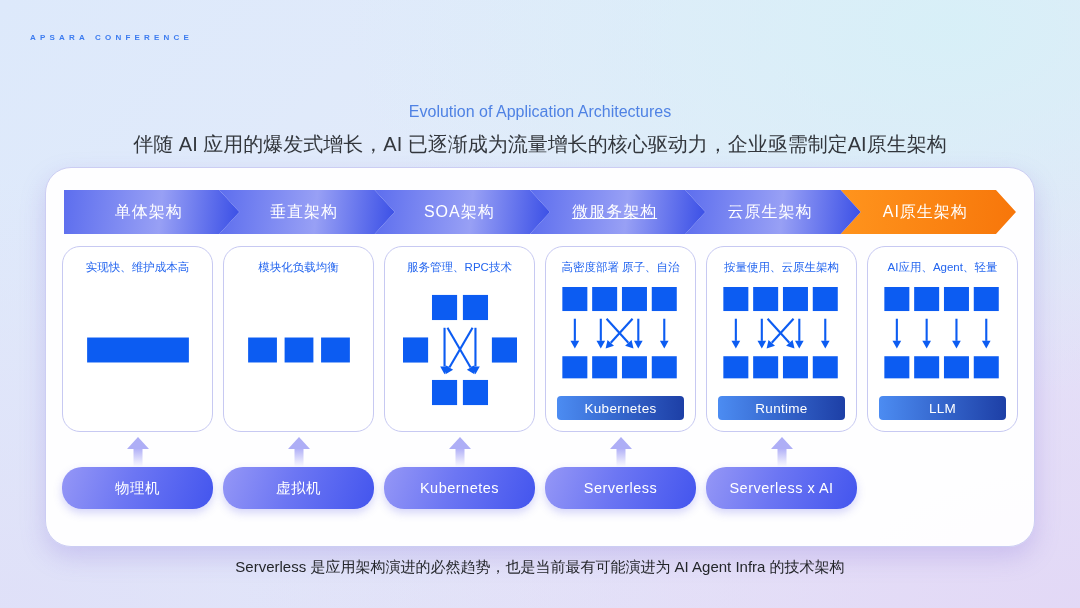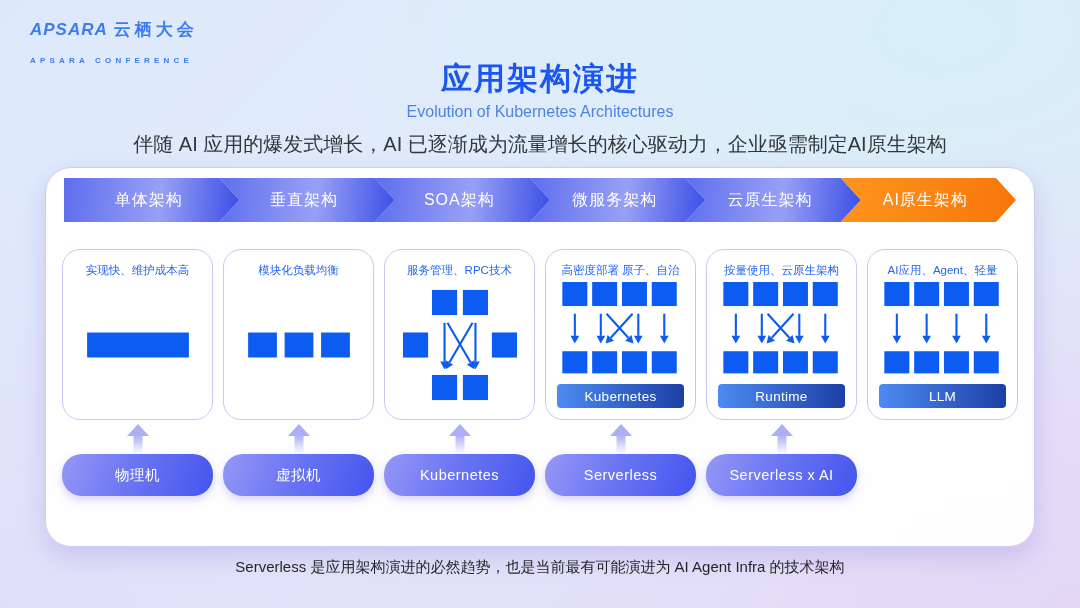--- a/index.html
+++ b/index.html
@@ -28,42 +28,41 @@
   .desc{position:absolute;top:131px;left:0;width:100%;text-align:center;
     font-size:20px;color:#33373d;}
   
   .panel{
     position:absolute;left:45px;top:167px;width:990px;height:380px;
     background:rgba(255,255,255,.95);
     border:1px solid #cccdf3;border-radius:26px;
     box-shadow:0 10px 24px rgba(139,120,220,.28);
     box-sizing:border-box;padding:10px 16px 0 16px;
   }
-  .arrow-row{display:flex;height:44px;margin:0 2px;}
+  .arrow-row{display:flex;height:44px;margin:12px 2px;}
   .stage-arrow{
     position:relative;flex:1;display:flex;align-items:center;justify-content:center;
     color:#fff;font-size:16px;letter-spacing:1px;white-space:nowrap;
     background:linear-gradient(95deg,#5d6eee 0%,#98a0f5 55%,#3a4fe6 100%);
     clip-path:polygon(0 0, calc(100% - 20px) 0, 100% 50%, calc(100% - 20px) 100%, 0 100%, 20px 50%);
     margin-left:-20px;padding-right:6px;
   }
   .stage-arrow.first{
     clip-path:polygon(0 0, calc(100% - 20px) 0, 100% 50%, calc(100% - 20px) 100%, 0 100%);
     margin-left:0;
   }
   .stage-arrow.orange{
     background:linear-gradient(95deg,#ff941d 0%,#f7760a 100%);
   }
   
   .cards-row{display:grid;grid-template-columns:repeat(6,1fr);gap:10px;margin-top:11px;height:186px;}
   .card{
     background:#fff;border:1px solid #c7c9f2;border-radius:18px;
     display:flex;flex-direction:column;box-sizing:border-box;
     padding:13px 9px 11px 9px;
-    margin-top:16px;
   }
   .card-title{text-align:center;color:#2365ef;font-size:11.5px;white-space:nowrap;margin-bottom:4px;}
   .diag{flex:1;display:flex;align-items:center;justify-content:center;}
   .diag svg{display:block;}
   .platform-bar{
     height:24px;border-radius:4px;margin:2px 2px 0 2px;
     background:linear-gradient(90deg,#4c8cf2 0%,#1d3fa6 100%);
     color:#fff;font-size:13.5px;display:flex;align-items:center;justify-content:center;
     letter-spacing:.3px;
   }
@@ -91,34 +90,32 @@
   
   .caption{position:absolute;top:558px;left:0;width:100%;text-align:center;
     font-size:15px;color:#24262b;}
 </style>
 </head>
 <body>
 
 <div class="slide">
 
   <div class="logo">
-    <div class="logo-top"><span>APSARA</span><span class="cn">云栖大会</span></div>
     <div class="logo-sub">APSARA CONFERENCE</div>
   </div>
 
-  <div class="title">应用架构演进</div>
-  <div class="subtitle">Evolution of Kubernetes Architectures</div>
+  <div class="subtitle">Evolution of Application Architectures</div>
   <div class="desc">伴随 AI 应用的爆发式增长，AI 已逐渐成为流量增长的核心驱动力，企业亟需制定AI原生架构</div>
 
   <div class="panel">
     <div class="arrow-row" id="arrowRow">
         <div class="stage-arrow first" style="z-index: 10;">单体架构</div>
         <div class="stage-arrow" style="z-index: 9;">垂直架构</div>
         <div class="stage-arrow" style="z-index: 8;">SOA架构</div>
-        <div class="stage-arrow" style="z-index: 7;">微服务架构</div>
+        <div class="stage-arrow" style="z-index: 7; text-decoration: underline;">微服务架构</div>
         <div class="stage-arrow" style="z-index: 6;">云原生架构</div>
         <div class="stage-arrow orange" style="z-index: 5;">AI原生架构</div>
       </div>
     <div class="cards-row" id="cardsRow">
         <div class="card">
           <div class="card-title">实现快、维护成本高</div>
           <div class="diag">
             <svg width="118" height="96" viewBox="0 0 122 100">
               <rect x="8" y="37" width="106" height="26" fill="#0c5cf2"></rect>
             </svg>

